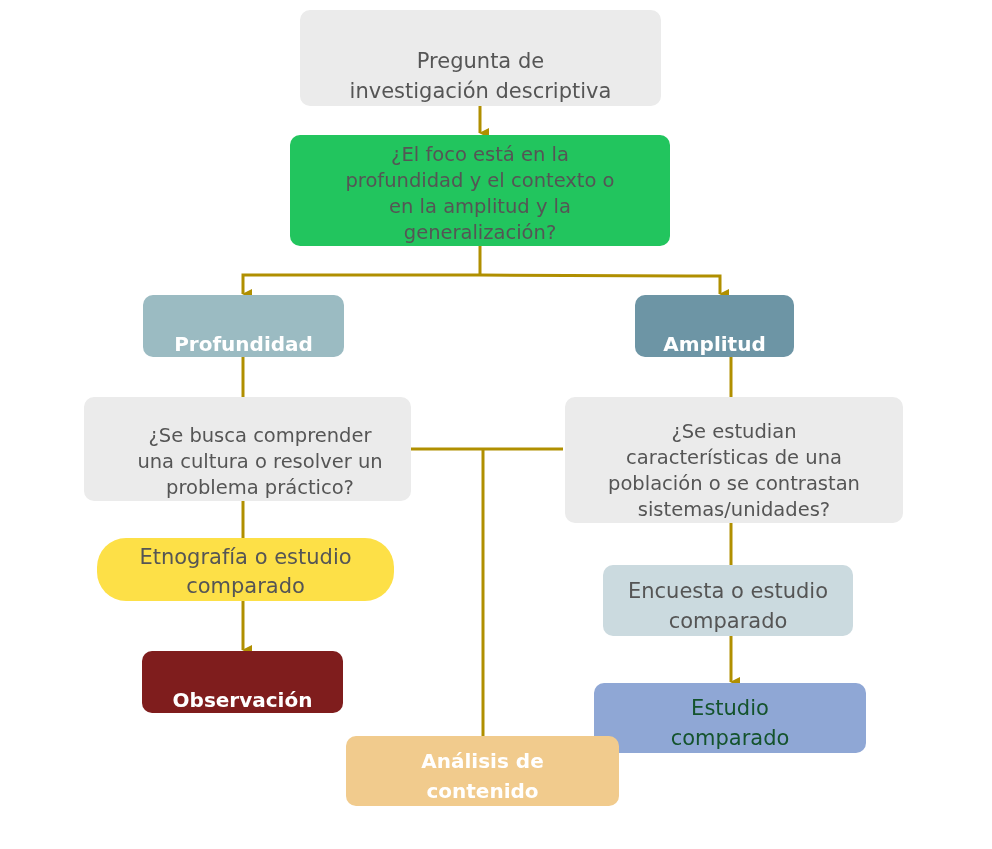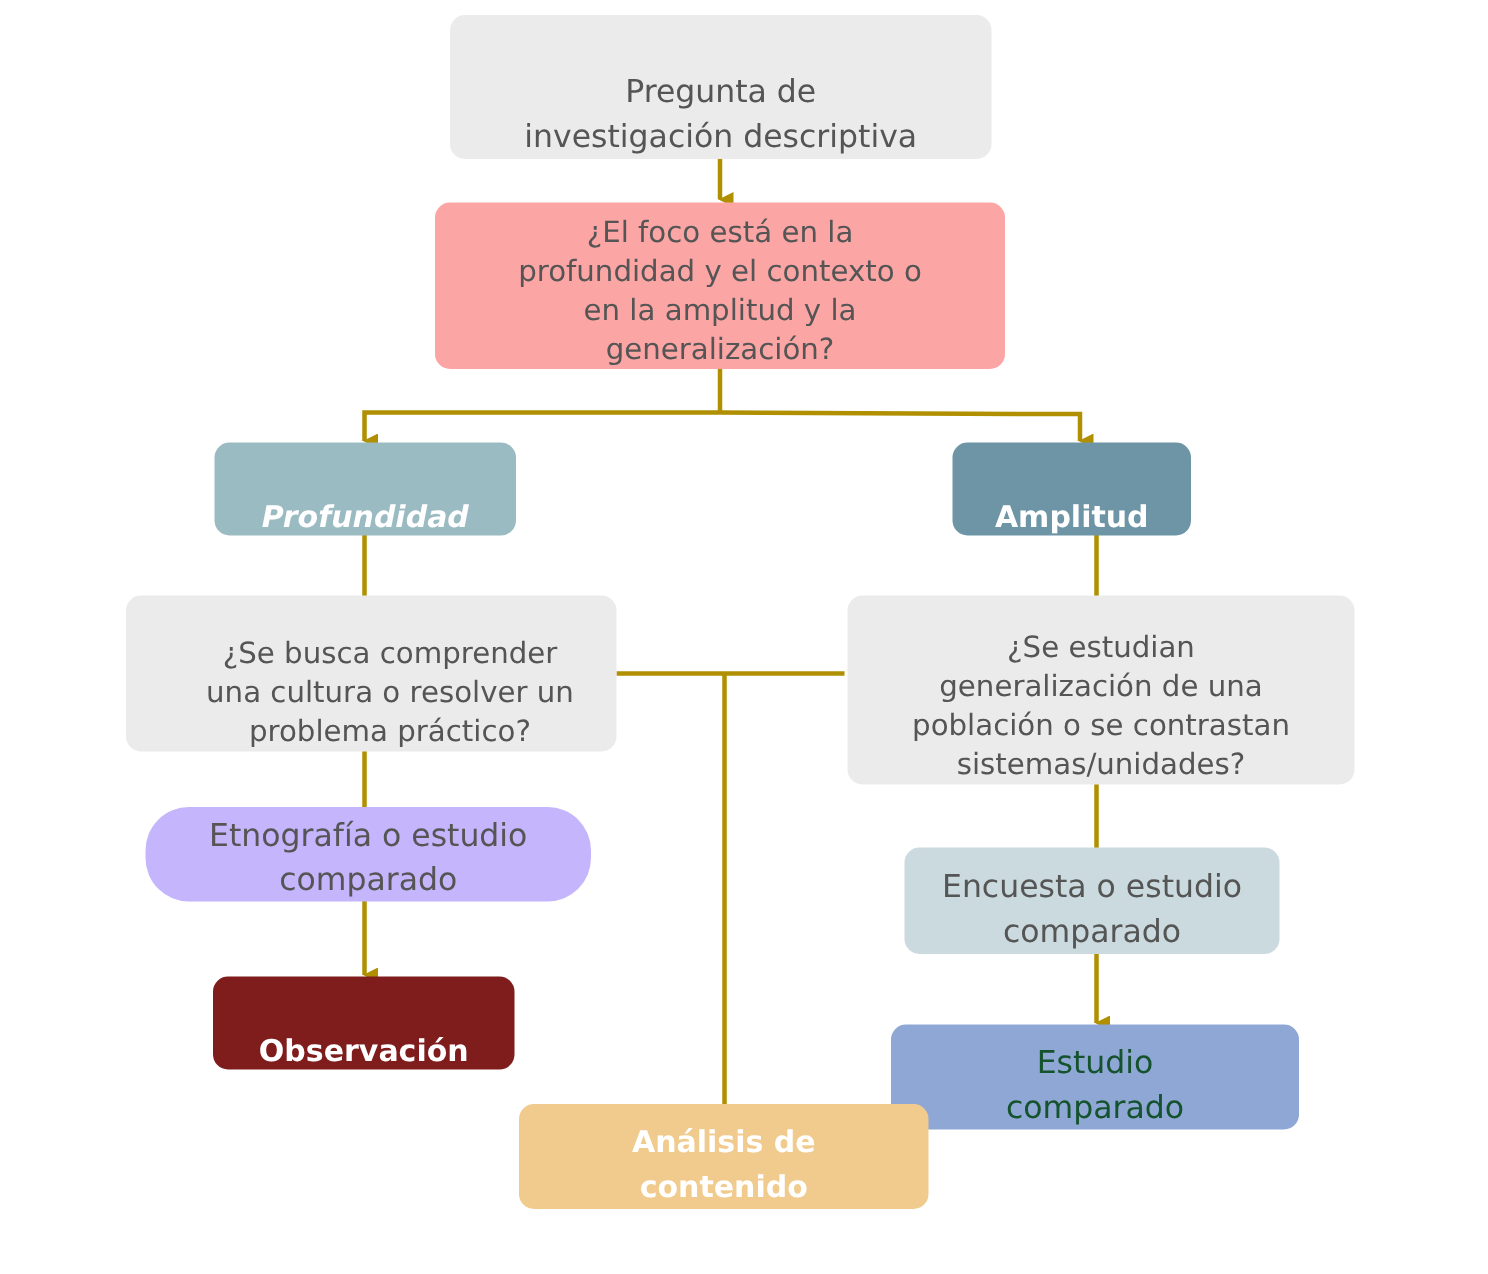--- a/index.html
+++ b/index.html
@@ -36,49 +36,49 @@
     <line x1="411" y1="449" x2="563" y2="449"></line>
     <line x1="483" y1="449" x2="483" y2="767" marker-end="url(#arrow)"></line>
   </g>
 </svg>
 
 <div class="node" style="left:300px;top:10px;width:361px;height:96px;background:#ebebeb;font-size:21px;line-height:30px;">
   <span>Pregunta de
 investigación descriptiva</span>
 </div>
 
-<div class="node" style="left:290px;top:135px;width:380px;height:111px;background:#fca5a5;">
+<div class="node" style="left:290px;top:135px;width:380px;height:111px;background:#22c55e;">
   <span>¿El foco está en la
 profundidad y el contexto o
 en la amplitud y la
 generalización?</span>
 </div>
 
-<div class="node bold" style="left:143px;top:295px;width:201px;height:62px;background:#9bbbc2;font-style:italic;">
+<div class="node bold" style="left:143px;top:295px;width:201px;height:62px;background:#9bbbc2;">
   <span>Profundidad</span>
 </div>
 
 <div class="node bold" style="left:635px;top:295px;width:159px;height:62px;background:#6d95a5;">
   <span>Amplitud</span>
 </div>
 
 <div class="node" style="left:84px;top:397px;width:327px;height:104px;background:#ebebeb;padding-left:33px;">
   <span>¿Se busca comprender
 una cultura o resolver un
 problema práctico?</span>
 </div>
 
 <div class="node" style="left:565px;top:397px;width:338px;height:126px;background:#ebebeb;">
   <span>¿Se estudian
-generalización de una
+características de una
 población o se contrastan
 sistemas/unidades?</span>
 </div>
 
-<div class="node" style="left:97px;top:538px;width:297px;height:63px;background:#c4b5fd;font-size:21px;line-height:29px;border-radius:29px;">
+<div class="node" style="left:97px;top:538px;width:297px;height:63px;background:#fde047;font-size:21px;line-height:29px;border-radius:29px;">
   <span>Etnografía o estudio
 comparado</span>
 </div>
 
 <div class="node" style="left:603px;top:565px;width:250px;height:71px;background:#cbdadf;font-size:21px;line-height:30px;">
   <span>Encuesta o estudio
 comparado</span>
 </div>
 
 <div class="node bold" style="left:142px;top:651px;width:201px;height:62px;background:#7f1d1d;">

